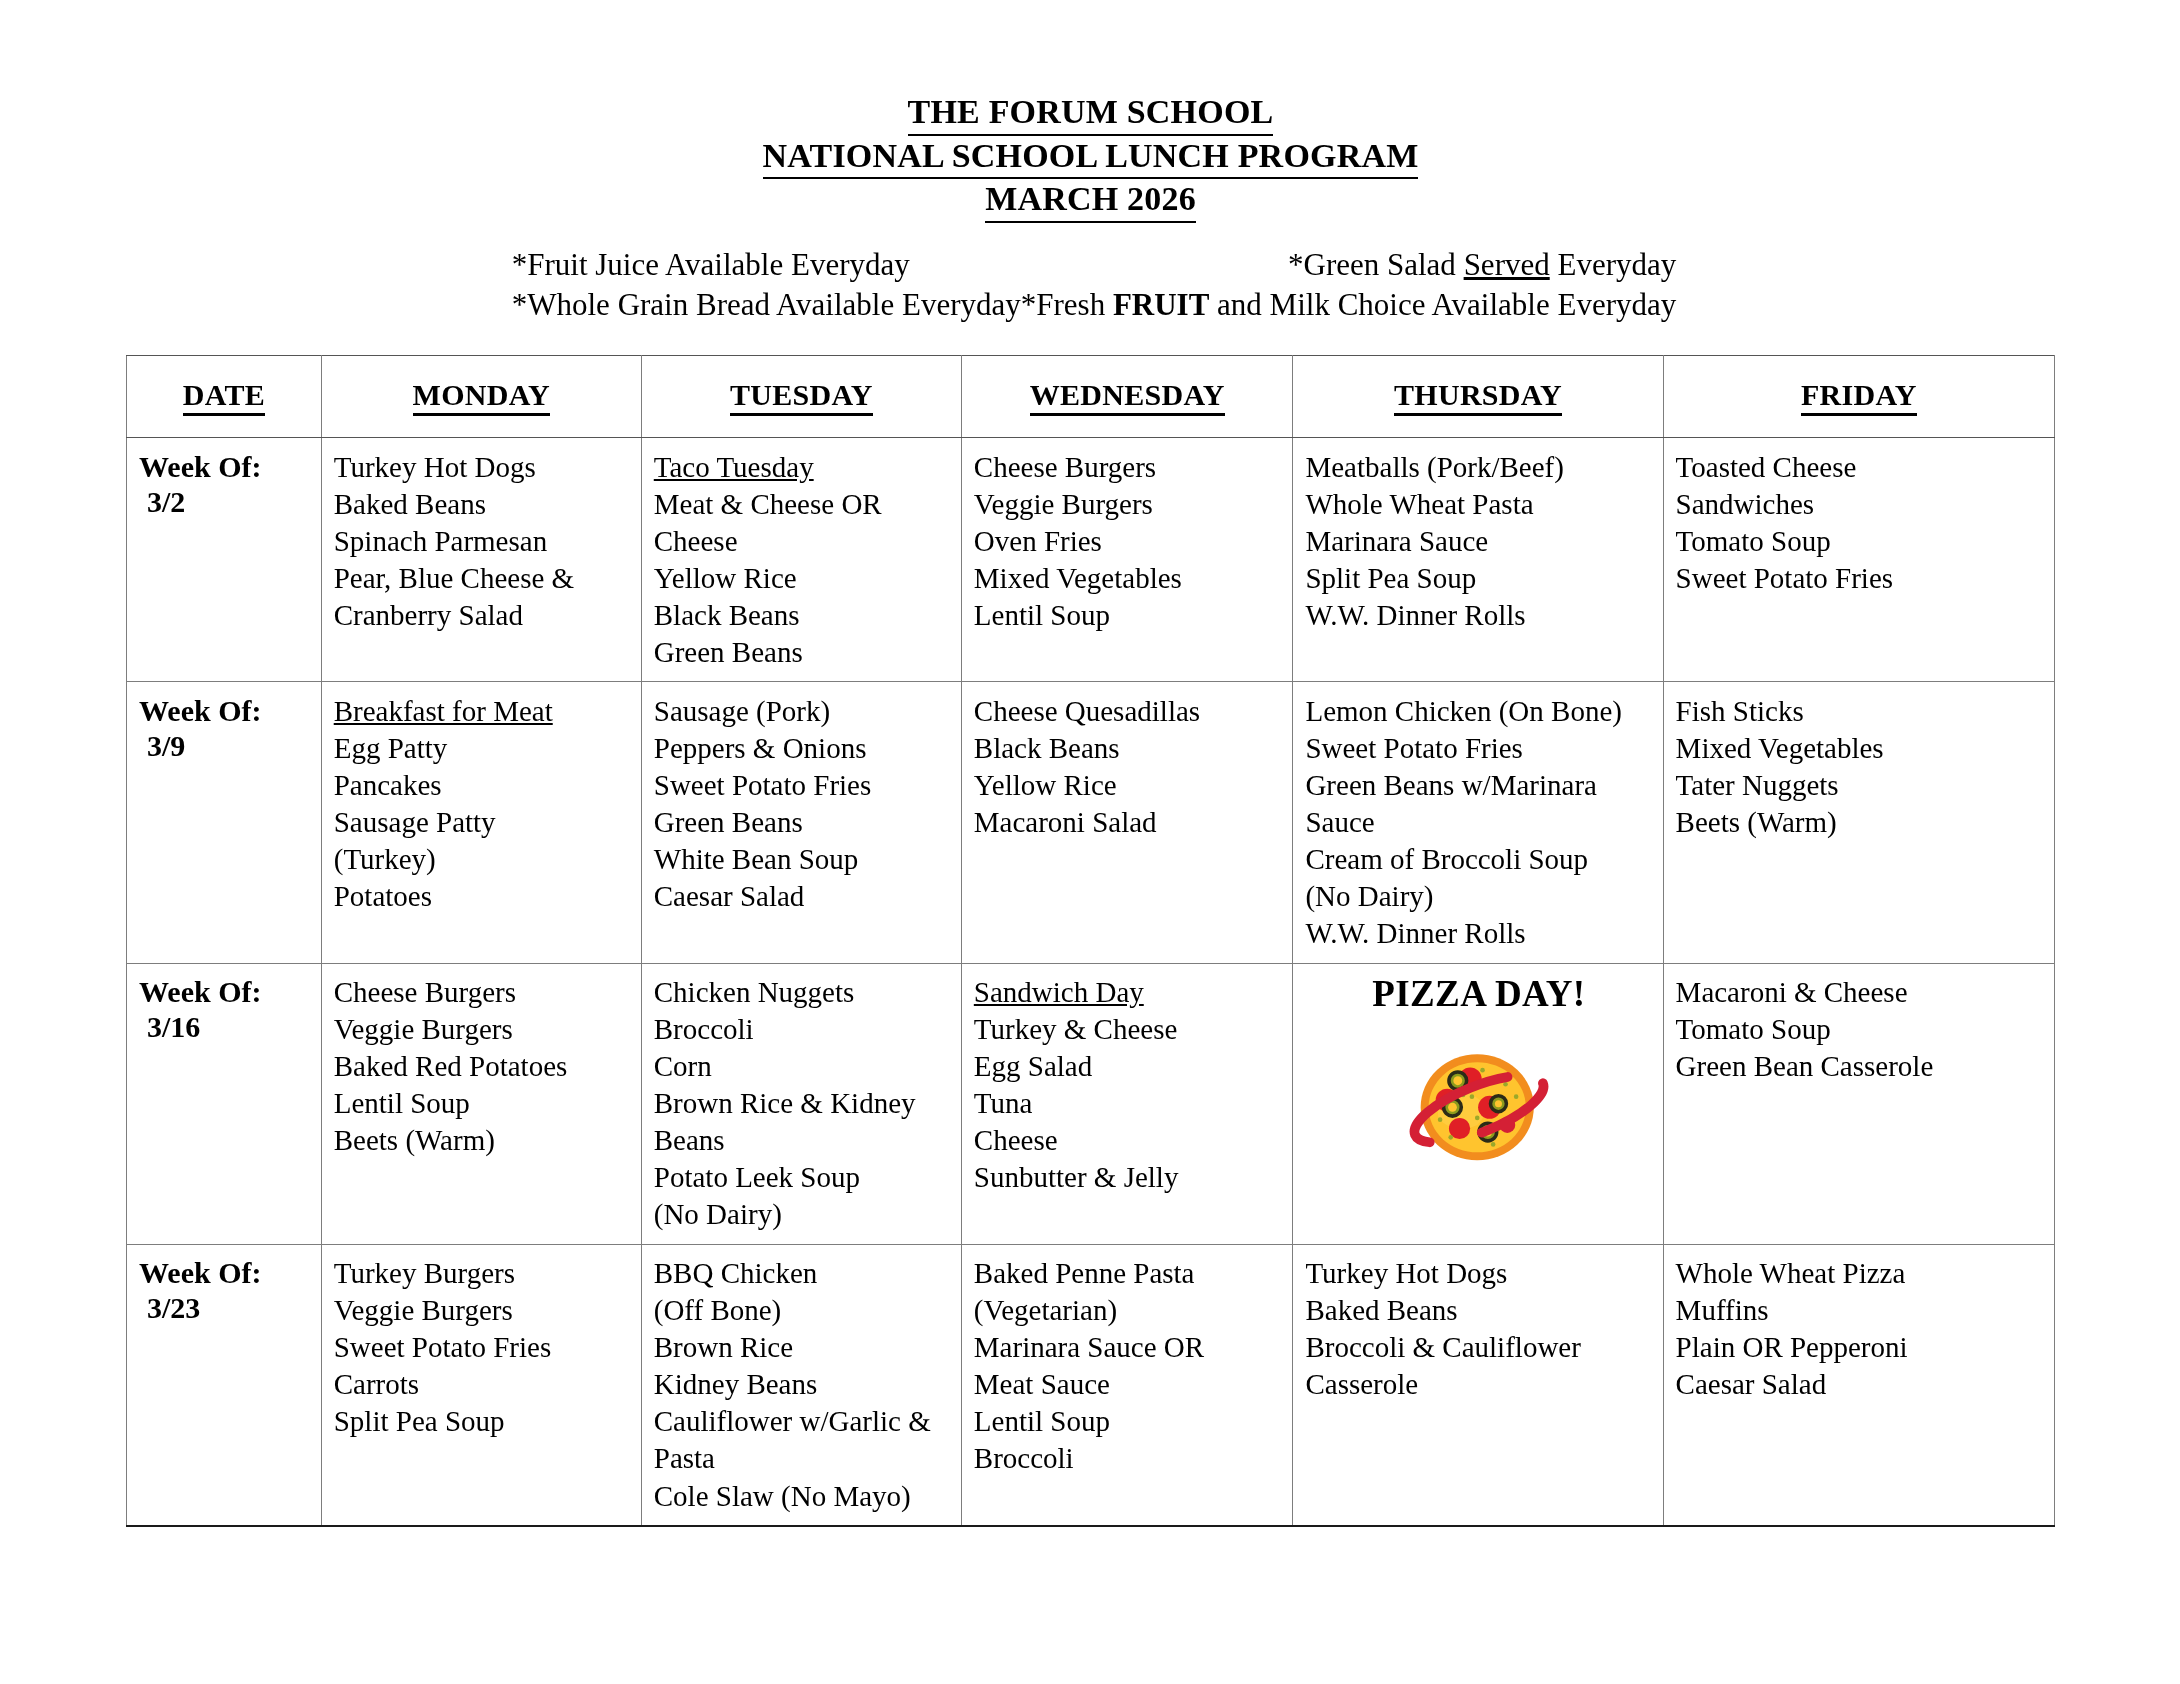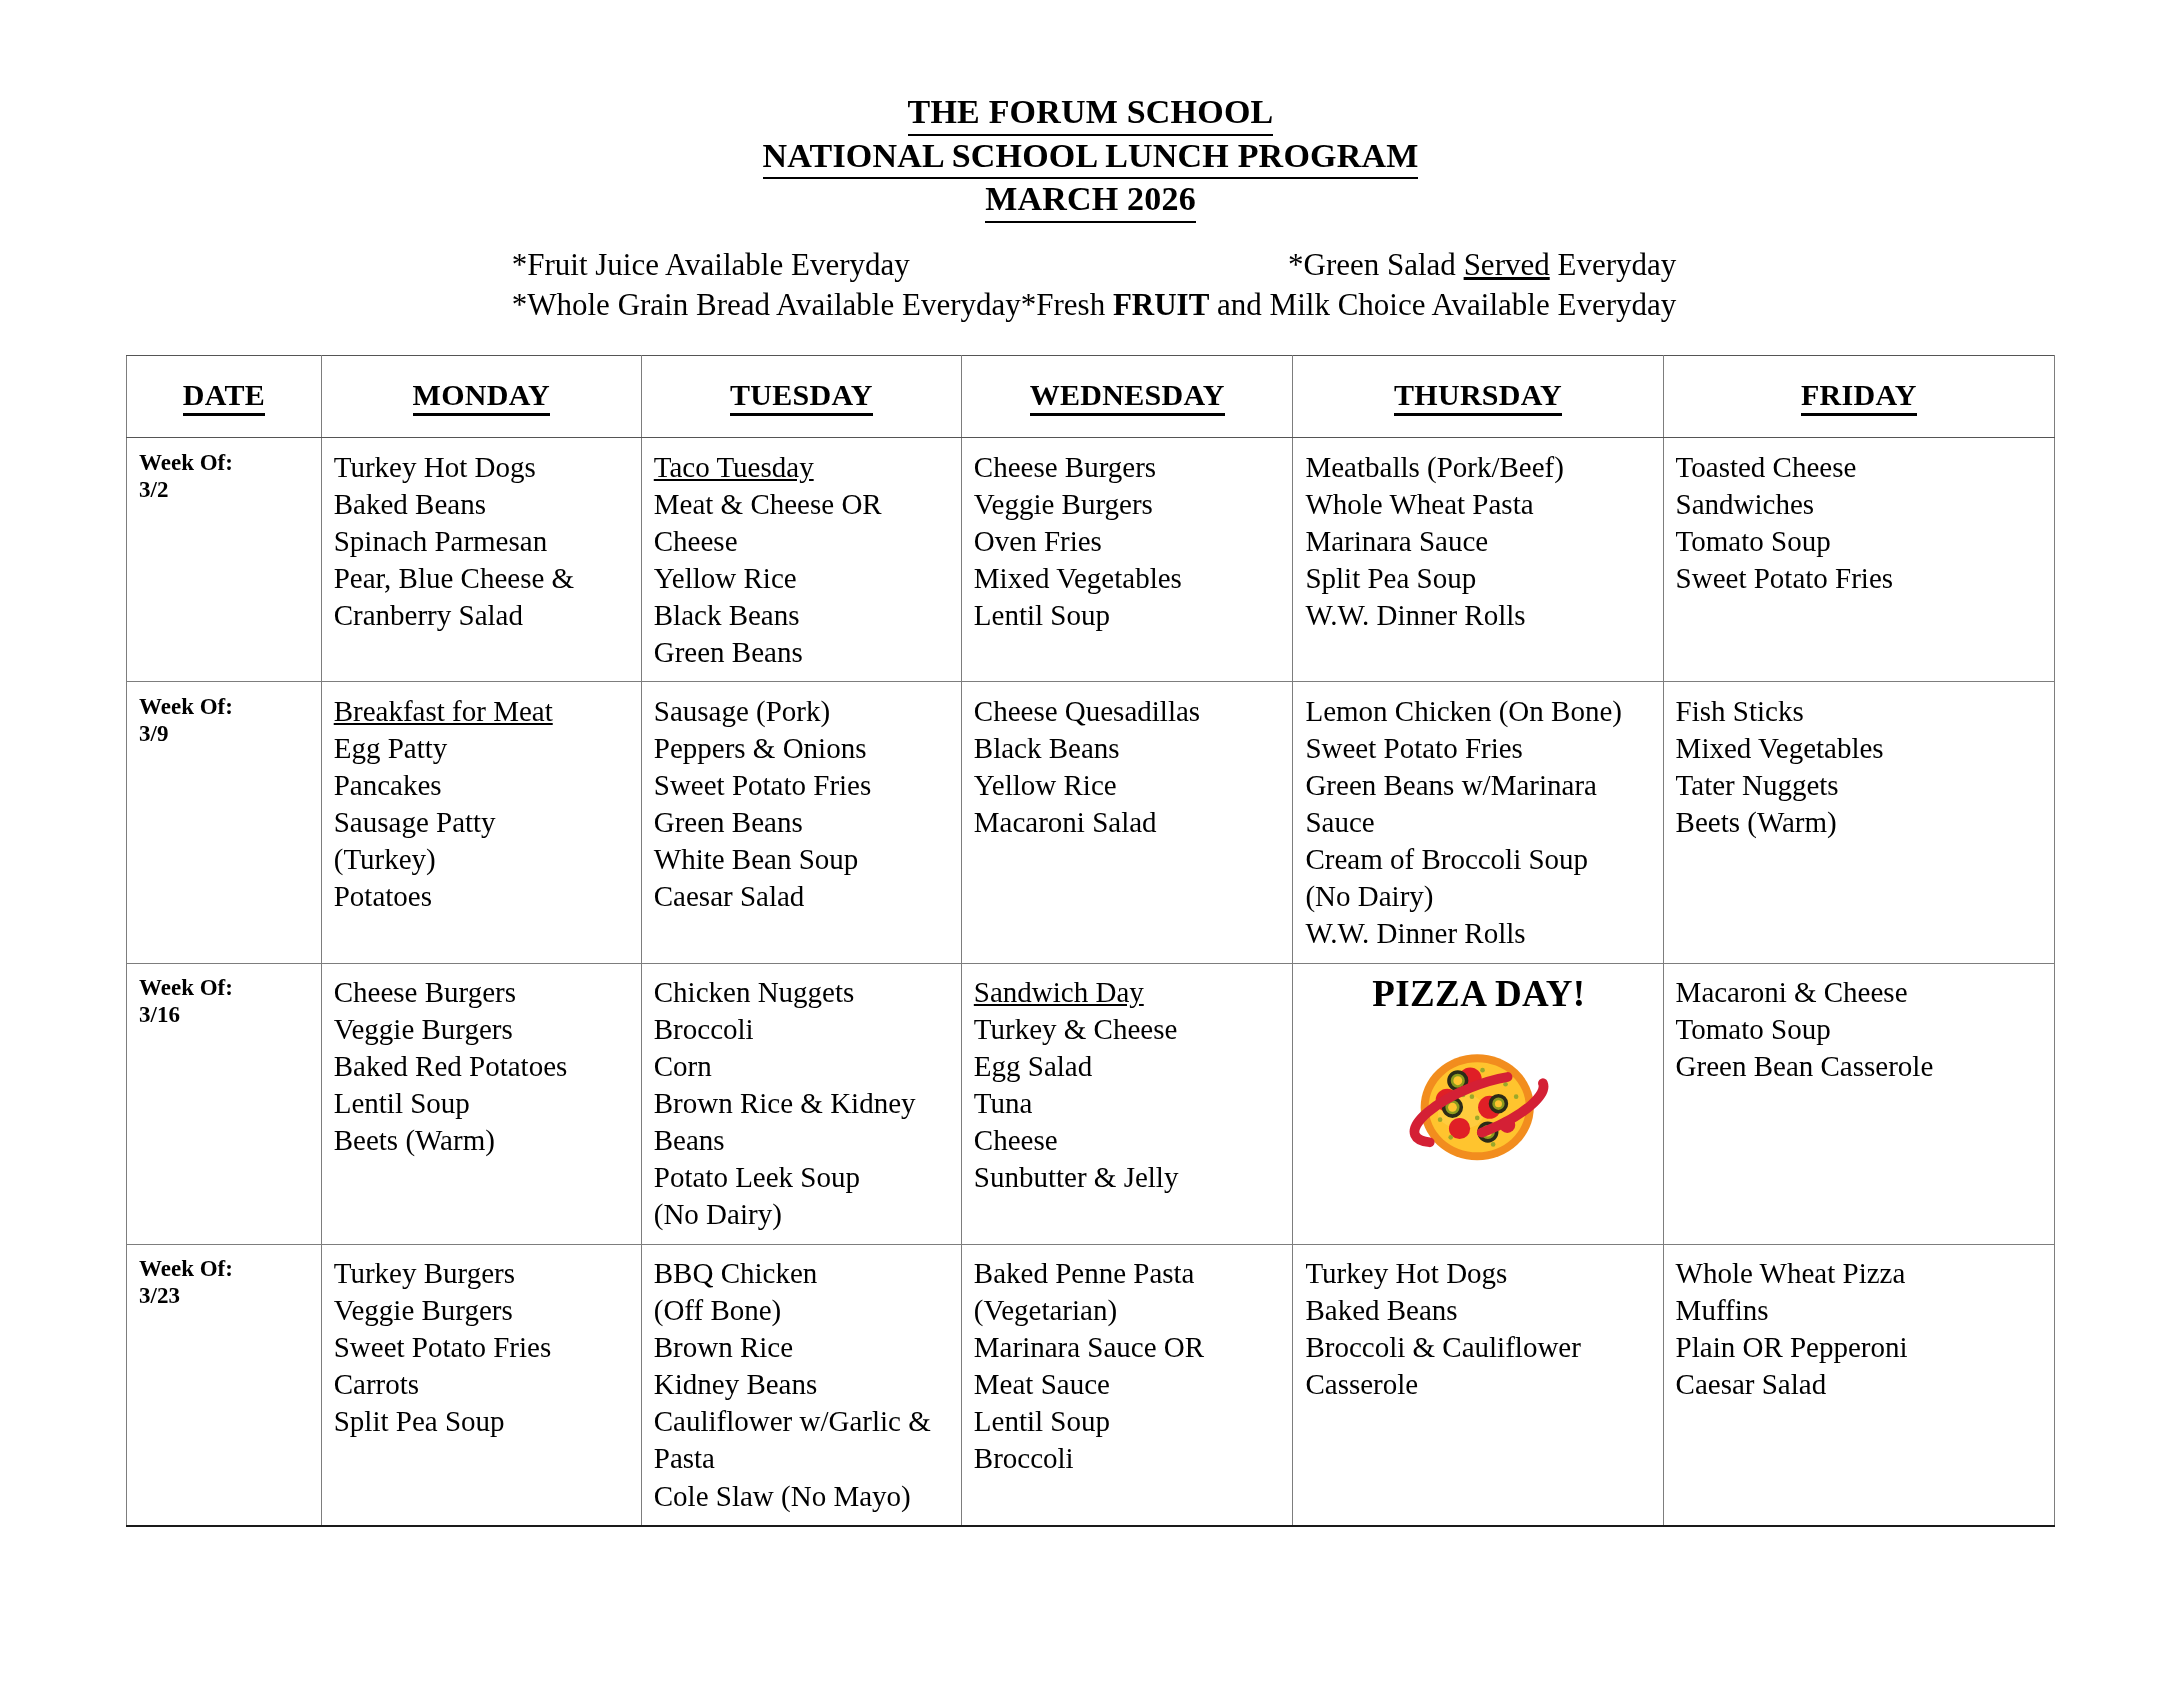--- a/index.html
+++ b/index.html
@@ -98,24 +98,24 @@
     font-size: 30px;
     letter-spacing: 0.3px;
     display: inline-block;
     border-bottom: 3.4px solid #000;
     padding-bottom: 1.7px;
     line-height: 1.1;
   }
 
   .week-label {
     font-weight: bold;
-    font-size: 23px;
+    font-size: 30px;
     line-height: 1.18;
   }
-  .week-label .wk-date { display: block; }
+  .week-label .wk-date { display: block; margin-left: 8px; }
 
   ul.items {
     margin: 0;
     padding: 0;
     list-style: none;
     font-size: 29px;
     line-height: 1.28;
   }
   ul.items li {
     margin: 0;

